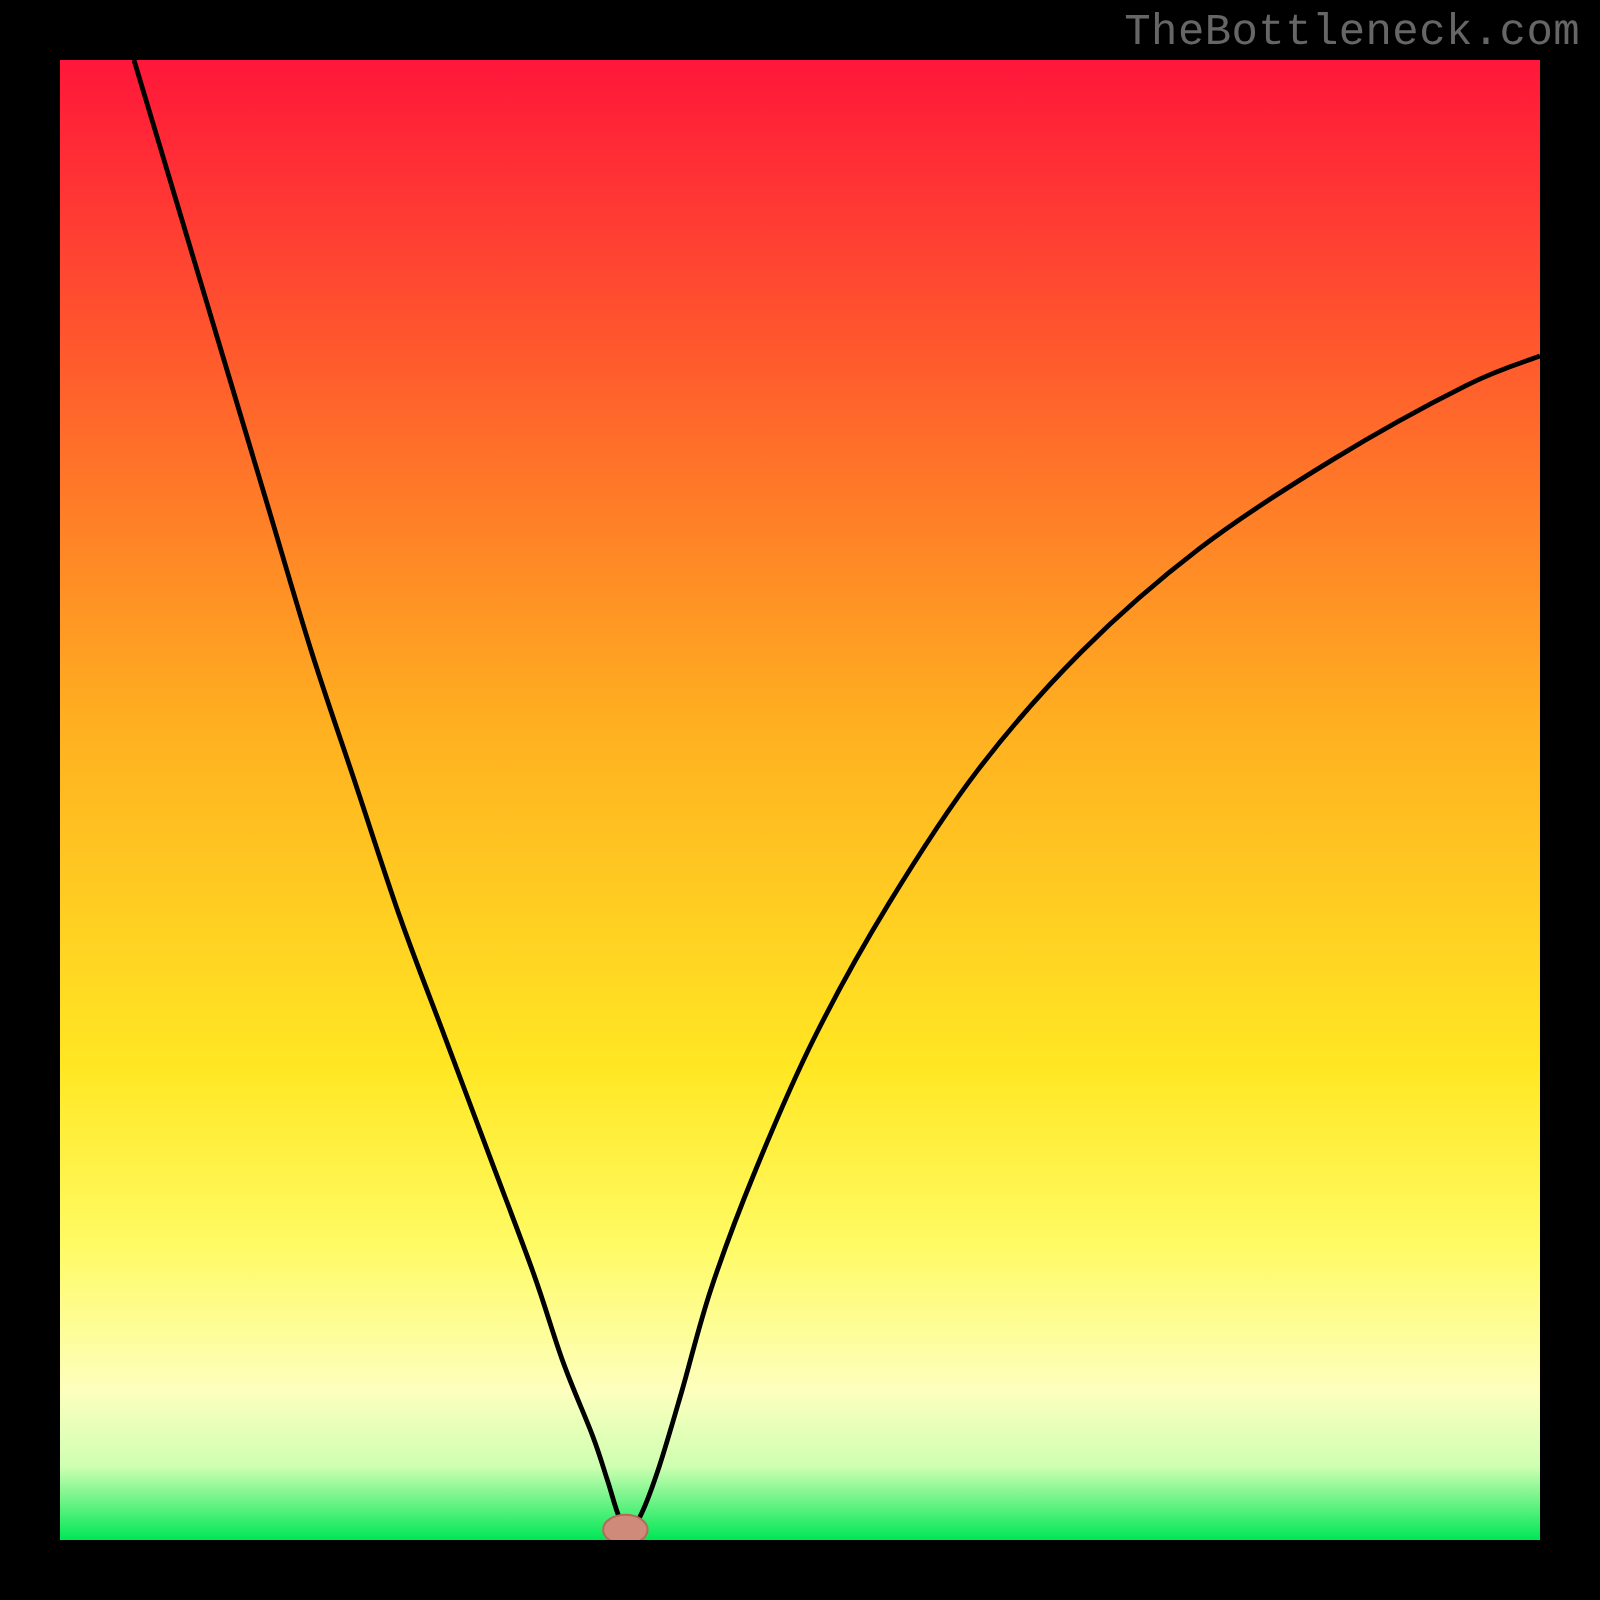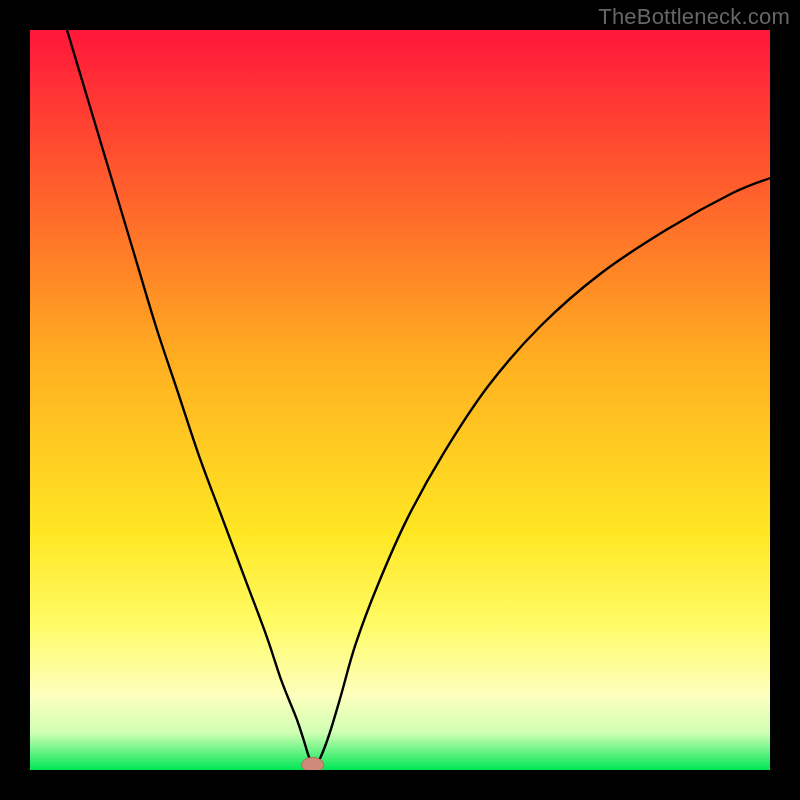--- a/index.html
+++ b/index.html
@@ -28,20 +28,21 @@
   }
   .watermark {
     position: absolute;
     top: 4px;
     right: 10px;
     color: #666;
     font-size: 22px;
     font-weight: 500;
     letter-spacing: 0.2px;
     user-select: none;
+    font-family: Liberation Mono, monospace;
   }
   svg { display: block; }
 </style>
 </head>
 <body>
 
 <div class="frame">
   <svg class="plot-area" viewBox="0 0 740 740" preserveAspectRatio="none">
     <defs>
       <linearGradient id="bg-grad" x1="0" y1="0" x2="0" y2="1">

